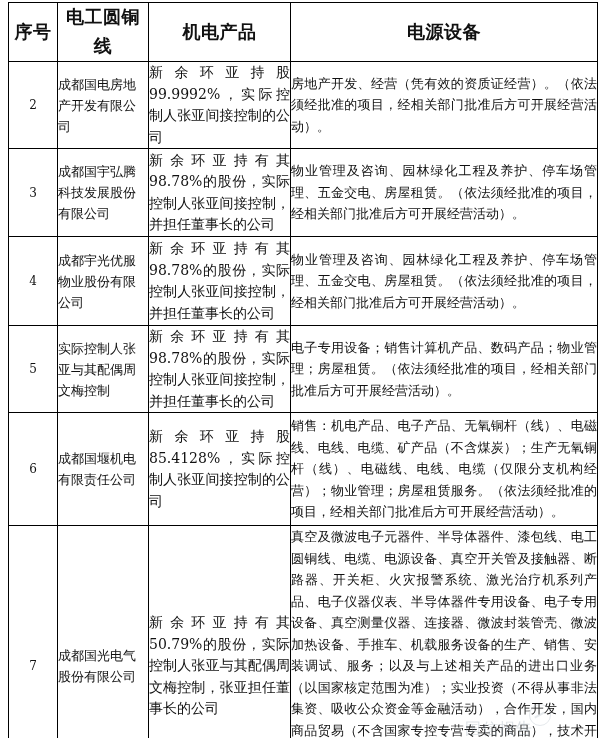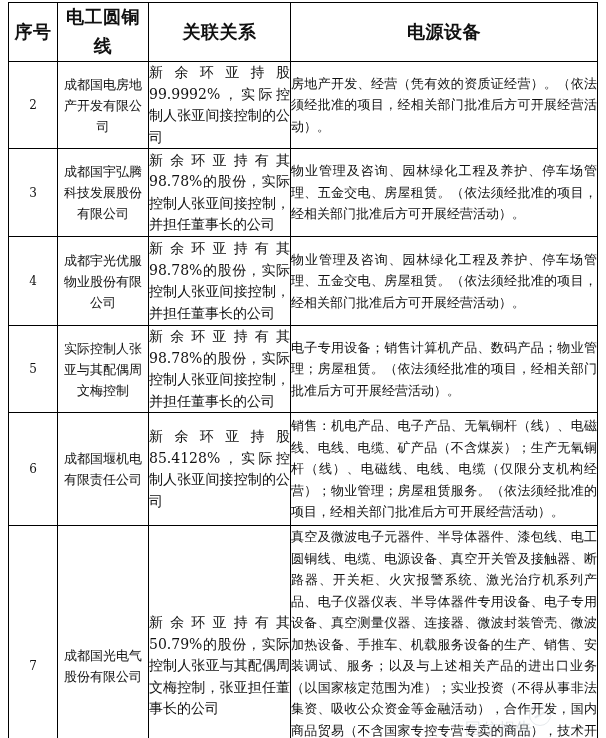--- a/index.html
+++ b/index.html
@@ -59,21 +59,21 @@
     font-family: Liberation Serif, serif;
   }
 
   td.seq-cell {
     text-align: center;
     font-size: 12px;
     font-family: "DejaVu Serif", "Liberation Serif", serif;
   }
 
   td.name-cell {
-    text-align: center;
+    text-align: left;
     font-size: 13px;
     line-height: 21px;
     padding: 2px 3px;
   }
 
   td.rel-cell {
     text-align: justify;
     text-align-last: left;
     font-size: 14px;
     line-height: 21.5px;
@@ -151,21 +151,21 @@
       <col class="c-seq">
       <col class="c-name">
       <col class="c-rel">
       <col class="c-scope">
     </colgroup>
 
     <thead>
       <tr>
         <th>序号</th>
         <th>电工圆铜线</th>
-        <th>关联关系</th>
+        <th>机电产品</th>
         <th>电源设备</th>
       </tr>
     </thead>
 
     <tbody>
 
       <tr class="row-2">
         <td class="seq-cell">2</td>
         <td class="name-cell">成都国电房地产开发有限公司</td>
         <td class="rel-cell">新余环亚持股99.9992%，实际控制人张亚间接控制的公司</td>

